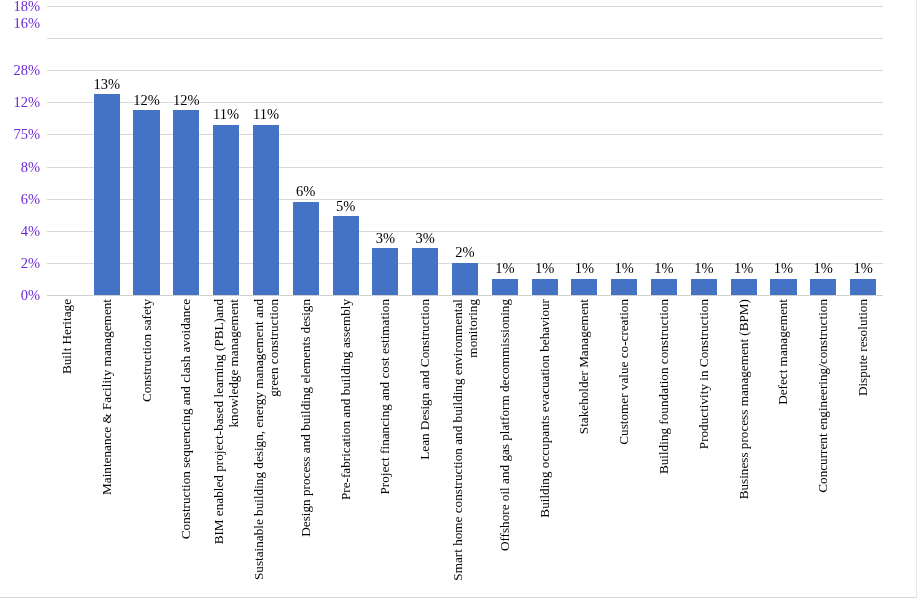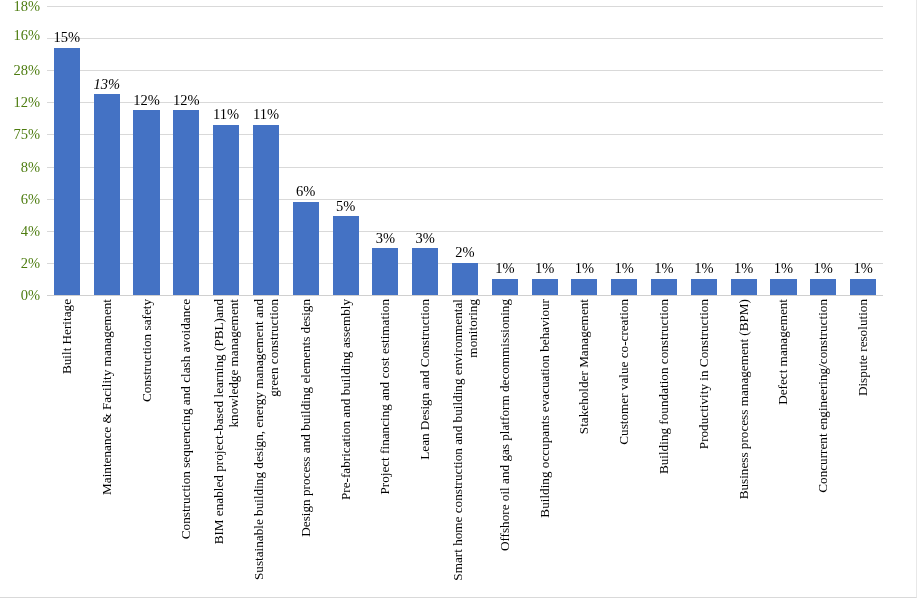--- a/index.html
+++ b/index.html
@@ -49,21 +49,21 @@
     left: 0;
     top: 0;
     width: 47px;
     height: 301px;
   }
   .y-tick-label {
     position: absolute;
     right: 7px;
     transform: translateY(-50%);
     font-size: 14.5px;
-    color: #4d7c0f;
+    color: #6d28d9;
     line-height: 1;
     white-space: nowrap;
     text-align: right;
   }
 
   
   #bars-layer {
     position: absolute;
     left: 47px;
     top: 6px;
@@ -140,32 +140,28 @@
 
   <div id="y-axis-labels">
       <div class="y-tick-label" style="top: 295px;">0%</div>
       <div class="y-tick-label" style="top: 262.889px;">2%</div>
       <div class="y-tick-label" style="top: 230.778px;">4%</div>
       <div class="y-tick-label" style="top: 198.667px;">6%</div>
       <div class="y-tick-label" style="top: 166.556px;">8%</div>
       <div class="y-tick-label" style="top: 134.444px;">75%</div>
       <div class="y-tick-label" style="top: 102.333px;">12%</div>
       <div class="y-tick-label" style="top: 70.2222px;">28%</div>
-      <div class="y-tick-label" style="top: 35px;">16%</div>
+      <div class="y-tick-label" style="top: 23px;">16%</div>
       <div class="y-tick-label" style="top: 6px;">18%</div>
     </div>
 
   <div id="bars-layer">
-      <div class="bar-slot" style="left: 6.86714px; width: 26.0752px;">
-        <div class="bar-rect" title="Built Heritage — 15%" style="height: 247.256px; background: rgb(68, 114, 196);"></div>
-        <div class="bar-value-label" style="bottom: 250.256px;">15%</div>
-      </div>
       <div class="bar-slot" style="left: 46.6767px; width: 26.0752px;">
         <div class="bar-rect" title="Maintenance &amp; Facility management — 13%" style="height: 200.694px; background: rgb(68, 114, 196);"></div>
-        <div class="bar-value-label" style="bottom: 203.694px; font-style: italic;">13%</div>
+        <div class="bar-value-label" style="bottom: 203.694px;">13%</div>
       </div>
       <div class="bar-slot" style="left: 86.4862px; width: 26.0752px;">
         <div class="bar-rect" title="Construction safety — 12%" style="height: 184.639px; background: rgb(68, 114, 196);"></div>
         <div class="bar-value-label" style="bottom: 187.639px;">12%</div>
       </div>
       <div class="bar-slot" style="left: 126.296px; width: 26.0752px;">
         <div class="bar-rect" title="Construction sequencing and clash avoidance — 12%" style="height: 184.639px; background: rgb(68, 114, 196);"></div>
         <div class="bar-value-label" style="bottom: 187.639px;">12%</div>
       </div>
       <div class="bar-slot" style="left: 166.105px; width: 26.0752px;">

